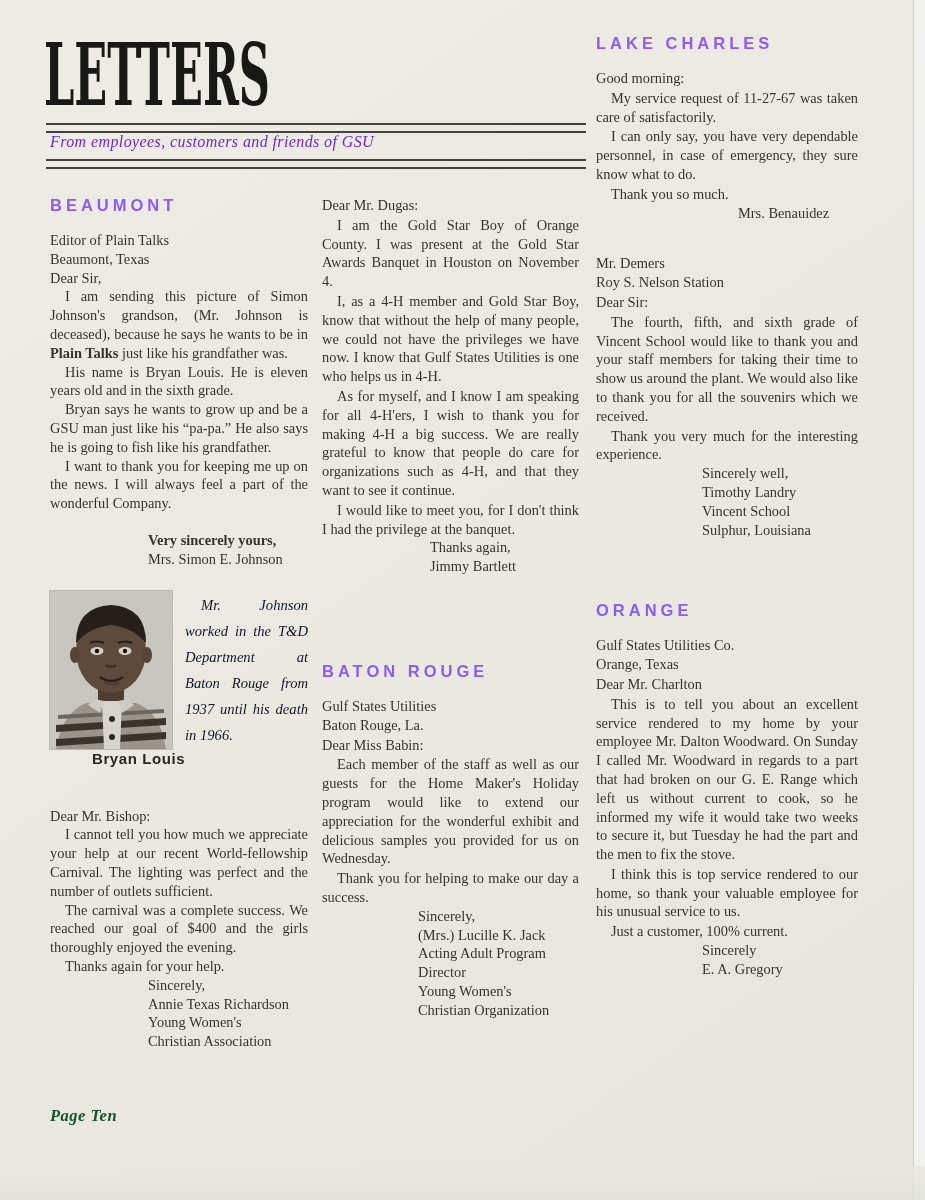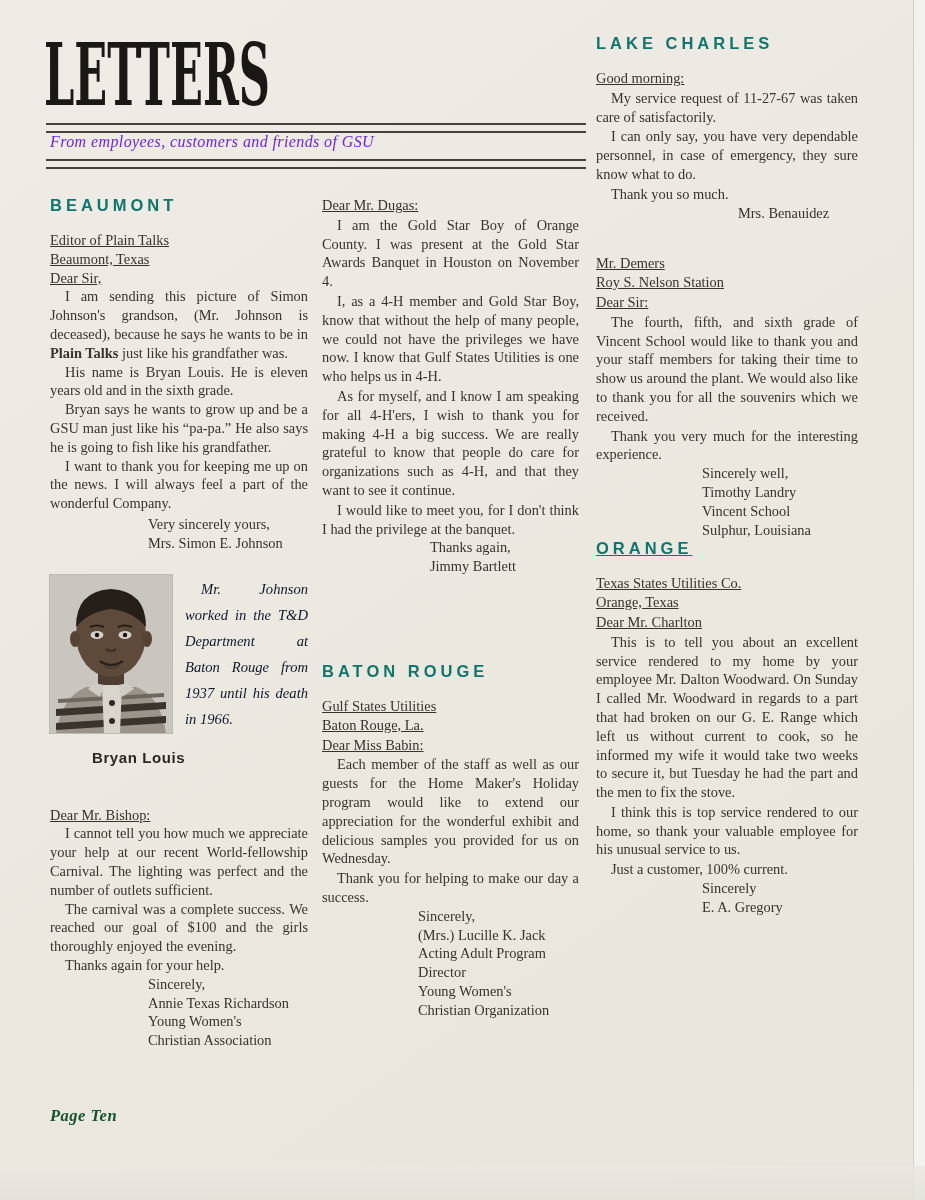--- a/index.html
+++ b/index.html
@@ -36,45 +36,45 @@
   .col{
     position:absolute;
     font:14.4px/18.8px "Liberation Serif", serif;
     color:#37342c;text-align:justify;
   }
   .col1{left:50px;top:196px;width:258px;}
   .col2{left:322px;top:196px;width:257px;}
   .col3{left:596px;top:34px;width:262px;}
   .sec{
     font:700 16.5px "Liberation Sans", sans-serif;
-    letter-spacing:4px;color:#0f766e;
+    letter-spacing:4px;color:#8b5cf6;
     margin:0 0 16px 0;text-align:left;
   }
-  .line{margin:0;text-align:left;text-decoration:underline;}
+  .line{margin:0;text-align:left;}
   .p{margin:0;text-indent:15px;}
   .gap{margin-top:1px;}
   .gap-lg{margin-top:12px;}
   .sig{margin:0;text-align:left;}
-  .mt-sig{margin-top:2px;}
+  .mt-sig{margin-top:18px;font-weight:bold;}
   .ind-a{padding-left:98px;}   
   .ind-b{padding-left:108px;}  
   .ind-c{padding-left:96px;}   
   .ind-d{padding-left:142px;}  
   .ind-e{padding-left:106px;}  
   .bb{font-weight:bold;}
   
   .photo-row{display:flex;gap:13px;margin-top:22px;}
   .photo-frame{flex:0 0 auto;width:122px;height:158px;box-shadow:0 0 0 1px #bdbab2;}
   .photo-note{
     flex:1;font-style:italic;text-align:justify;text-indent:16px;
     font-size:14.6px;line-height:26px;color:#0f172a;padding-top:1px;
   }
   .photo-caption{
     font:700 15px "Liberation Sans", sans-serif;
-    color:#2b2824;margin:16px 0 0 42px;letter-spacing:.6px;text-align:left;
+    color:#2b2824;margin:1px 0 0 42px;letter-spacing:.6px;text-align:left;
   }
   .block2{margin-top:40px;}
   .page-footer{
     position:absolute;left:50px;top:1106px;
     font:italic 700 16.5px "Liberation Serif", serif;color:#14532d;
     letter-spacing:.5px;
   }
 </style>
 </head>
 <body>
@@ -147,21 +147,21 @@
         <path d="M54,91 Q61,96 69,91" stroke="#4a3a2e" stroke-width="1.5" fill="none"></path>
       </svg>
     </div>
     <div class="photo-note">Mr. Johnson worked in the T&amp;D Department at Baton Rouge from 1937 until his death in 1966.</div>
   </div>
   <div class="photo-caption">Bryan Louis</div>
 
   <div class="block2">
     <p class="line">Dear Mr. Bishop:</p>
     <p class="p">I cannot tell you how much we appreciate your help at our recent World-fellowship Carnival. The lighting was perfect and the number of outlets sufficient.</p>
-    <p class="p">The carnival was a complete success. We reached our goal of $100 and the girls thoroughly enjoyed the evening.</p>
+    <p class="p">The carnival was a complete success. We reached our goal of $400 and the girls thoroughly enjoyed the evening.</p>
     <p class="p">Thanks again for your help.</p>
     <p class="sig ind-a">Sincerely,</p>
     <p class="sig ind-a">Annie Texas Richardson</p>
     <p class="sig ind-a">Young Women's</p>
     <p class="sig ind-a">Christian Association</p>
   </div>
 </div>
 
 <div class="col col2">
   <div>
@@ -207,24 +207,24 @@
     <p class="line">Roy S. Nelson Station</p>
     <p class="line gap">Dear Sir:</p>
     <p class="p gap">The fourth, fifth, and sixth grade of Vincent School would like to thank you and your staff members for taking their time to show us around the plant. We would also like to thank you for all the souvenirs which we received.</p>
     <p class="p gap">Thank you very much for the interesting experience.</p>
     <p class="sig ind-e gap-lg">Sincerely well,</p>
     <p class="sig ind-e gap">Timothy Landry</p>
     <p class="sig ind-e">Vincent School</p>
     <p class="sig ind-e">Sulphur, Louisiana</p>
   </div>
 
-  <h2 class="sec" style="text-decoration:underline;">ORANGE</h2>
-
-  <div>
-    <p class="line">Texas States Utilities Co.</p>
+  <h2 class="sec" style="margin-top:62px;">ORANGE</h2>
+
+  <div>
+    <p class="line">Gulf States Utilities Co.</p>
     <p class="line">Orange, Texas</p>
     <p class="line gap">Dear Mr. Charlton</p>
     <p class="p gap">This is to tell you about an excellent service rendered to my home by your employee Mr. Dalton Woodward. On Sunday I called Mr. Woodward in regards to a part that had broken on our G. E. Range which left us without current to cook, so he informed my wife it would take two weeks to secure it, but Tuesday he had the part and the men to fix the stove.</p>
     <p class="p gap">I think this is top service rendered to our home, so thank your valuable employee for his unusual service to us.</p>
     <p class="p gap">Just a customer, 100% current.</p>
     <p class="sig ind-e gap-lg">Sincerely</p>
     <p class="sig ind-e gap">E. A. Gregory</p>
   </div>
 </div>
 

